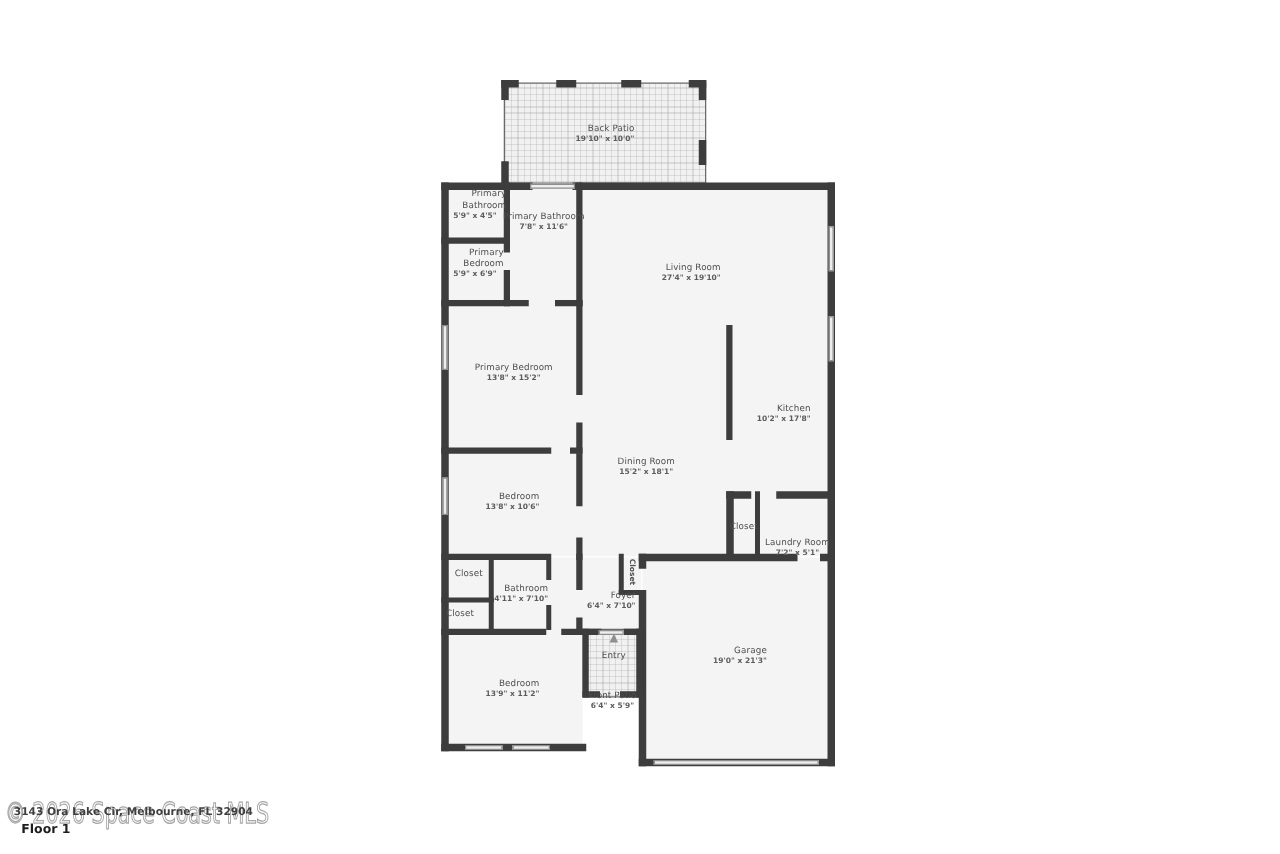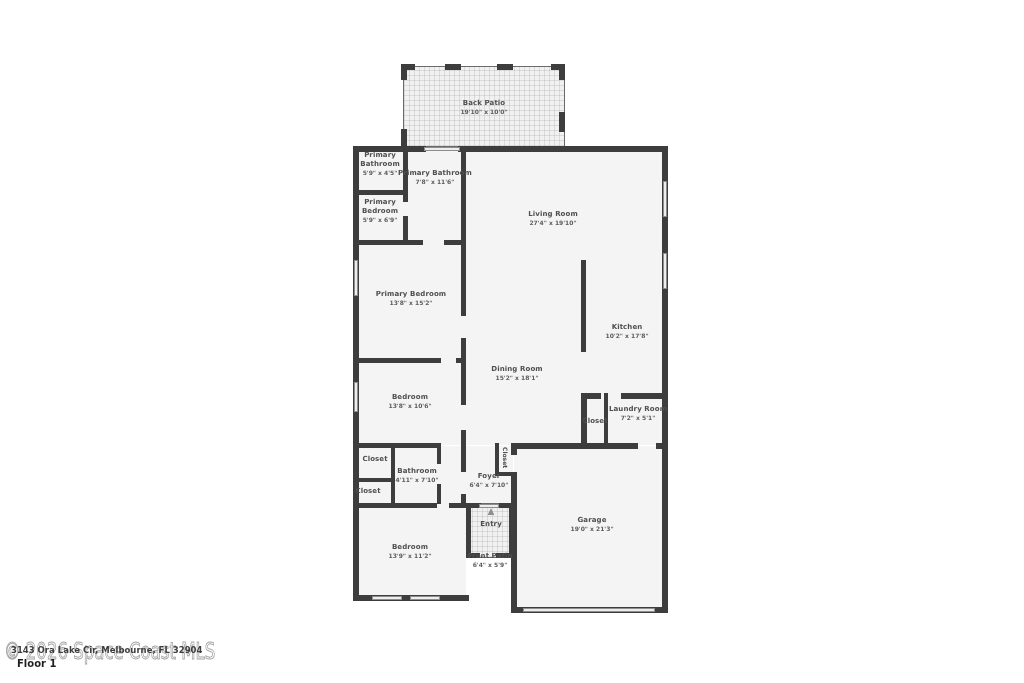--- a/index.html
+++ b/index.html
@@ -15,21 +15,21 @@
   .patio{position:absolute;z-index:1;background-color:#f1f1f1;
     background-image:
       repeating-linear-gradient(0deg, rgba(160,160,160,.28) 0 1px, transparent 1px 5px),
       repeating-linear-gradient(90deg, rgba(160,160,160,.28) 0 1px, transparent 1px 5px);
     border:1.5px solid #6a6a6a;}
   .wall{position:absolute;background:var(--wall);z-index:3;}
   .win{position:absolute;background:#ededed;border:1px solid #8d8d8d;z-index:4;}
   .label{position:absolute;transform:translateX(-50%);text-align:center;color:var(--label);
     z-index:5;white-space:nowrap;line-height:1.25;}
   .label.wrap{white-space:normal;}
-  .rname{font-size:7px;font-weight:700;letter-spacing:.1px;}
+  .rname{font-size:7px;font-weight:400;letter-spacing:.1px;text-align:right;}
   .rdims{font-size:6px;font-weight:600;color:#5c5c5c;}
   .vtext{position:absolute;z-index:5;writing-mode:vertical-rl;font-size:6px;font-weight:700;
     color:var(--label);}
   .entry-arrow{position:absolute;z-index:5;transform:translateX(-50%);font-size:9px;color:#8f8f8f;line-height:1;}
   #watermark{position:absolute;left:4px;top:638px;z-index:6;font-size:23px;font-weight:400;
     letter-spacing:0;color:transparent;-webkit-text-stroke:1px #a6a6a6;
     transform:scaleX(.72);transform-origin:left top;white-space:nowrap;}
   #address{position:absolute;left:11px;top:645px;z-index:7;font-size:8.5px;font-weight:700;
     color:#3e3e3e;white-space:nowrap;}
   #floor-label{position:absolute;left:17px;top:658px;z-index:7;font-size:10px;font-weight:700;color:#1e1e1e;}
@@ -73,21 +73,21 @@
     <div class="rname">Dining Room</div>
     <div class="rdims">15'2" x 18'1"</div>
   </div>
   <div class="label" style="left:410px;top:393px">
     <div class="rname">Bedroom</div>
     <div class="rdims">13'8" x 10'6"</div>
   </div>
   <div class="label" style="left:595px;top:417px">
     <div class="rname">Closet</div>
   </div>
-  <div class="label" style="left:638px;top:405px">
+  <div class="label" style="left:638px;top:430px">
     <div class="rname">Laundry Room</div>
     <div class="rdims">7'2" x 5'1"</div>
   </div>
   <div class="label" style="left:375px;top:455px">
     <div class="rname">Closet</div>
   </div>
   <div class="label" style="left:417px;top:467px">
     <div class="rname">Bathroom</div>
     <div class="rdims">4'11" x 7'10"</div>
   </div>

